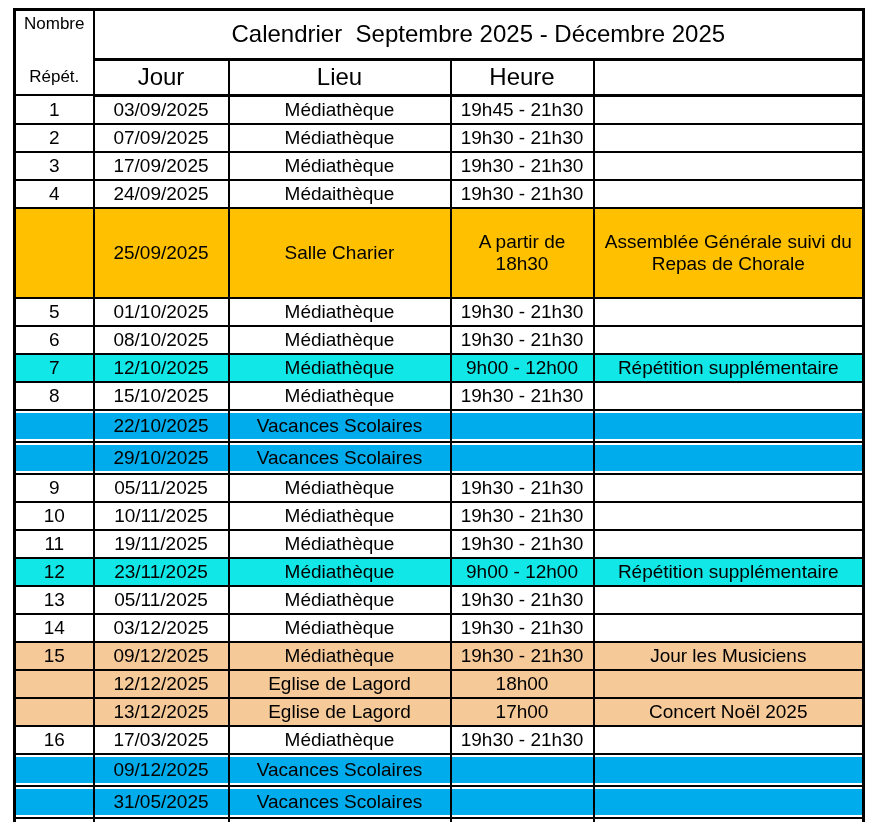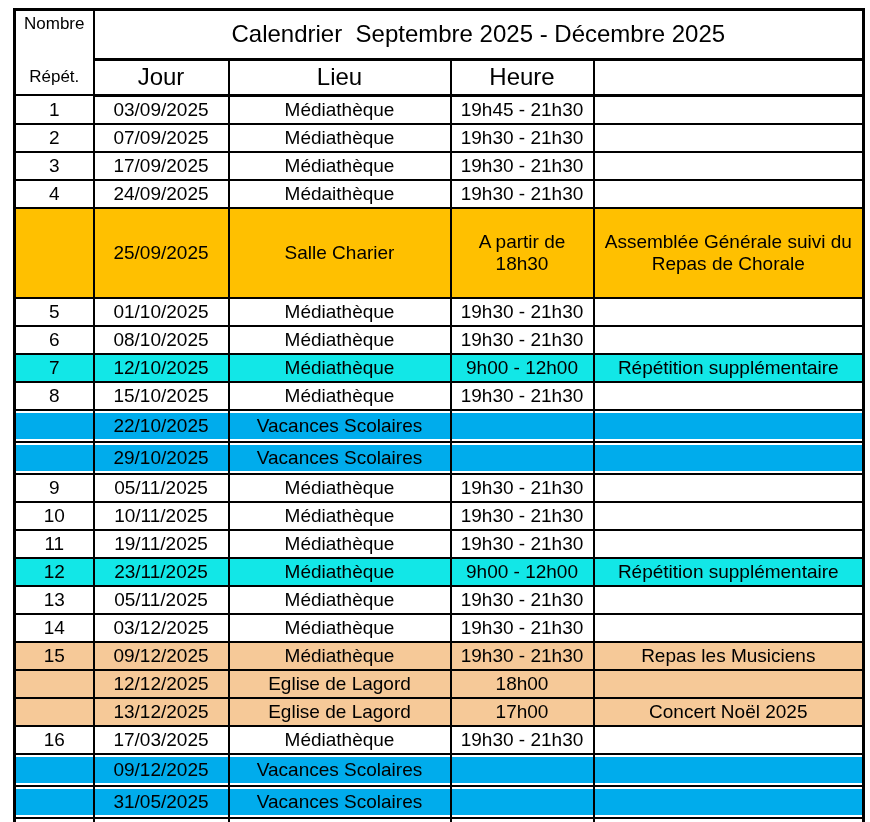--- a/index.html
+++ b/index.html
@@ -224,21 +224,21 @@
     <td>03/12/2025</td>
     <td>Médiathèque</td>
     <td>19h30 - 21h30</td>
     <td></td>
   </tr>
         <tr class="row-peach">
     <td>15</td>
     <td>09/12/2025</td>
     <td>Médiathèque</td>
     <td>19h30 - 21h30</td>
-    <td>Repas les Musiciens</td>
+    <td>Jour les Musiciens</td>
   </tr>
         <tr class="row-peach">
     <td></td>
     <td>12/12/2025</td>
     <td>Eglise de Lagord</td>
     <td>18h00</td>
     <td></td>
   </tr>
         <tr class="row-peach">
     <td></td>

